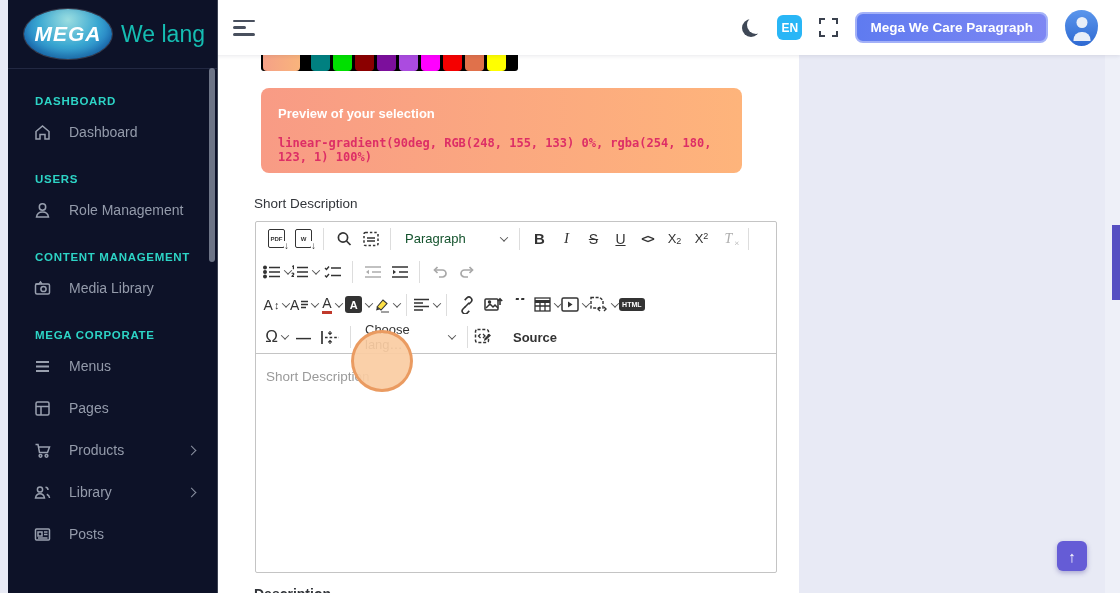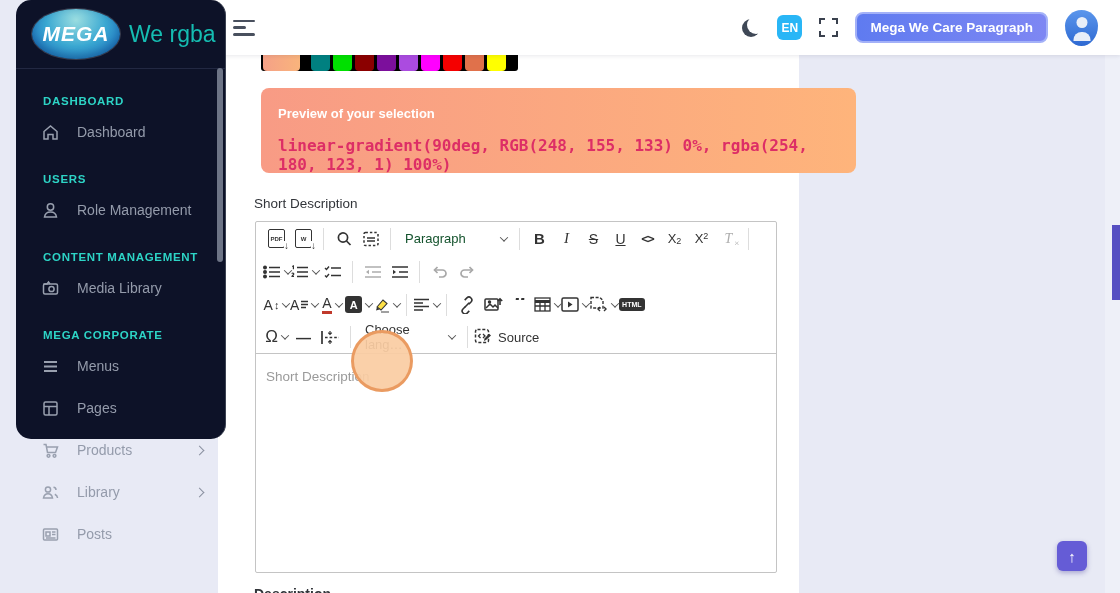--- a/index.html
+++ b/index.html
@@ -1,21 +1,21 @@
 <!DOCTYPE html>
 <html><head>
 <meta charset="utf-8">
 <style>
   * { margin:0; padding:0; box-sizing:border-box; }
   html,body { width:1120px; height:593px; }
   body { font-family:"Liberation Sans", sans-serif; }
   .app { position:relative; width:1120px; height:593px; background:#e8eaf5; overflow:hidden; }
 
   
-  .sidebar { position:absolute; left:16px; top:0; width:210px; height:439px; background:#0d1228; z-index:6; border-right:1px solid #3c4252;border-radius:15px; }
+  .sidebar { position:absolute; left:8px; top:0; width:210px; height:593px; background:#0d1228; z-index:6; border-right:1px solid #3c4252; }
   .logo-row { height:69px; border-bottom:1px solid #222842; display:flex; align-items:center; padding-left:16px; gap:9px; }
   .logo-oval { width:88px; height:50px; border-radius:50%; background:radial-gradient(ellipse at 50% 22%, #9adde0 0%, #3aa8d2 48%, #1565c0 100%); display:flex; align-items:center; justify-content:center; color:#fff; font-weight:bold; font-style:italic; font-size:21px; letter-spacing:1px; box-shadow:inset 0 -4px 8px rgba(0,40,90,.35), 0 0 0 1px rgba(255,255,255,.18); }
   .logo-tagline { color:#15bdb2; font-size:23px; font-weight:400; }
   .side-scroll-thumb { position:absolute; right:2px; top:68px; width:6px; height:194px; background:#6d7486; border-radius:3px; }
   .nav { padding-top:6px; }
   .nav-title { color:#2dd4c6; font-size:11.5px; font-weight:bold; letter-spacing:.7px; margin:20px 0 4px 27px; }
   .nav-item { display:flex; align-items:center; height:42px; padding-left:25px; color:#949bab; font-size:14px; gap:17px; cursor:pointer; position:relative; }
   .nav-item .chev-r { position:absolute; right:22px; width:7px; height:7px; border-right:1.6px solid #8a90a0; border-top:1.6px solid #8a90a0; transform:rotate(45deg); }
   .svgi { display:block; }
 
@@ -41,23 +41,23 @@
   .avatar .bodyp { position:absolute; left:50%; bottom:5px; transform:translateX(-50%); width:17px; height:9px; border-radius:8px 8px 0 0; background:#e8eef8; }
 
   
   .card { position:absolute; left:218px; top:55px; width:581px; height:538px; background:#fff; }
 
   .palette { position:absolute; left:43px; top:0; width:257px; height:16px; background:#000; border-radius:0 0 3px 3px; display:flex; align-items:stretch; padding:0 2px; gap:3px; }
   .swatch { height:16px; border-radius:0 0 4px 4px; cursor:pointer; }
   .swatch.wide { width:37px; margin-right:8px; }
   .swatch.std { width:19px; }
 
-  .preview-box { position:absolute; left:43px; top:33px; width:595px; height:85px; border-radius:8px; padding:18px 17px; }
+  .preview-box { position:absolute; left:43px; top:33px; width:481px; height:85px; border-radius:8px; padding:18px 17px; }
   .preview-title { color:#fff; font-size:13px; font-weight:bold; }
-  .preview-code { margin-top:15px; color:#dd2e66; font-family:"DejaVu Sans Mono", monospace; font-size:16px; font-weight:bold; }
+  .preview-code { margin-top:15px; color:#dd2e66; font-family:"DejaVu Sans Mono", monospace; font-size:12px; font-weight:bold; }
 
   .field-label { position:absolute; left:36px; top:141px; font-size:13.5px; color:#32353a; font-weight:500; }
 
   .editor { position:absolute; left:37px; top:166px; width:522px; height:352px; border:1px solid #c4c4c4; border-radius:2px; background:#fff; }
   .tb-row { display:flex; align-items:center; height:33px; padding:0 7px; }
   .tb-row.last { border-bottom:1px solid #c4c4c4; }
   .tbtn { min-width:27px; height:26px; display:flex; align-items:center; justify-content:center; gap:4px; color:#333; cursor:pointer; border-radius:2px; font-size:14px; }
   .tbtn.dis { color:#adadad; }
   .sep { width:1px; height:22px; background:#ddd; margin:0 6px; flex:none; }
   .caret { width:6px; height:6px; border-right:1.4px solid #555; border-bottom:1.4px solid #555; transform:rotate(45deg) translate(-1px,-1px); flex:none; }
@@ -101,21 +101,21 @@
 </head>
 <body>
 
 <div class="app">
 
   <aside class="sidebar">
     <div class="logo-row">
       <div class="logo-oval">
           <span>MEGA</span>
         </div>
-      <div class="logo-tagline">We rgba</div>
+      <div class="logo-tagline">We lang</div>
     </div>
     <div class="side-scroll-thumb"></div>
 
     <nav class="nav">
       <div class="nav-title">DASHBOARD</div>
       <div class="nav-item">
         <svg class="svgi" width="19" height="19" viewBox="0 0 19 19" fill="none" stroke="#99a0af" stroke-width="1.5">
             <path d="M3 8.5 L9.5 3 L16 8.5 V16 H12 V11.5 H7 V16 H3 Z"></path>
           </svg>
         <span>Dashboard</span>
@@ -454,21 +454,21 @@
               <path d="M9 1 V4 M7.2 2.6 L9 4.4 L10.8 2.6" stroke-width="1.2"></path>
               <path d="M9 14 V11 M7.2 12.4 L9 10.6 L10.8 12.4" stroke-width="1.2"></path>
             </svg>
         </div>
         <div class="sep"></div>
         <div class="tbtn lang-btn">
           <span>Choose lang…</span>
             <i class="caret"></i>
         </div>
         <div class="sep"></div>
-        <div class="tbtn" style="gap:6px;">
+        <div class="tbtn" style="gap:21px;font-weight:bold;">
           <svg width="18" height="18" viewBox="0 0 18 18" fill="none" stroke="#333" stroke-width="1.5">
               <rect x="1.5" y="1.5" width="13" height="13" rx="2" stroke-dasharray="3 1.8"></rect>
               <path d="M6.5 6 L4.5 8 L6.5 10 M9 6 L11 8 L9 10" stroke-width="1.3"></path>
               <path d="M12 12 L17 7.5 L15 5.8 L10.5 10.5 L10 13 Z" fill="#333" stroke="none"></path>
             </svg>
           <span class="src-lbl">Source</span>
         </div>
       </div>
 
       <div class="ed-content">

